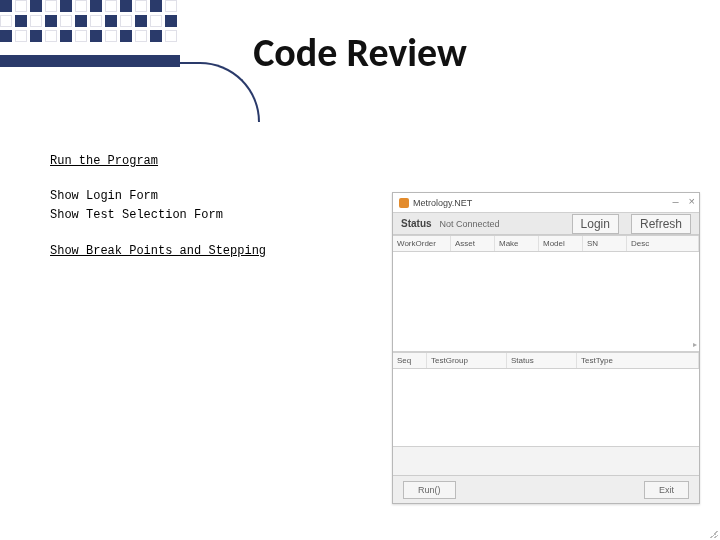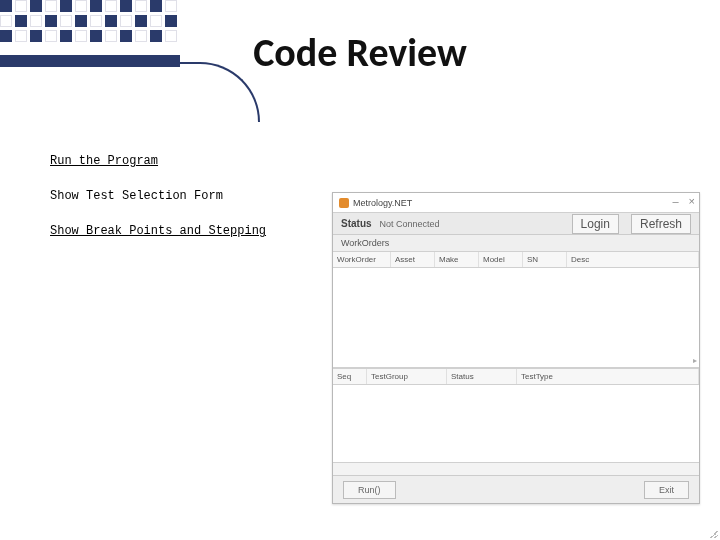--- a/index.html
+++ b/index.html
@@ -32,21 +32,21 @@
     position: absolute; top: 152px; left: 50px; width: 330px;
     font-family: "Courier New", monospace; font-size: 12px; line-height: 1.6;
     color: #000;
   }
   .body-text p { margin-bottom: 16px; text-decoration: underline; }
   .body-text .pair { margin-bottom: 16px; }
   .body-text .pair div { margin-bottom: 0; }
 
   
   .win {
-    position: absolute; top: 192px; right: 20px; width: 368px; height: 312px;
+    position: absolute; top: 192px; right: 20px; width: 308px; height: 312px;
     background: #f3f3f3; border: 1px solid #b8b8b8; font-size: 9px; color: #444;
     box-shadow: 0 1px 2px rgba(0,0,0,.15);
   }
   .win .titlebar {
     height: 20px; background: #fff; border-bottom: 1px solid #d0d0d0;
     display: flex; align-items: center; padding: 0 6px; position: relative;
   }
   .win .titlebar .ico { width: 10px; height: 10px; background: #e38b2c; border-radius: 2px; margin-right: 4px; }
   .win .tb-right { position: absolute; right: 4px; top: 2px; display: flex; gap: 10px; color: #888; font-size: 11px; }
   .win .statusbar {
@@ -139,20 +139,21 @@
     </div>
   <div class="curve2"></div>
   <div class="curve"></div>
 </div>
 
 <h1 class="title">Code Review</h1>
 
 <div class="body-text">
   <p>Run the Program</p>
   <div class="pair">
+    <div>Show Login Form</div>
     <div>Show Test Selection Form</div>
   </div>
   <p>Show Break Points and Stepping</p>
 </div>
 
 <div class="win">
   <div class="titlebar">
     <div class="ico"></div>
     <span>Metrology.NET</span>
     <div class="tb-right">
@@ -162,21 +163,20 @@
   </div>
 
   <div class="statusbar">
     <span class="lbl">Status</span>
     <span class="val">Not Connected</span>
     <button class="btn">Login</button>
     <button class="btn">Refresh</button>
   </div>
 
   <div class="wo">
-    <div class="section-hdr">WorkOrders</div>
     <div class="grid-hdr">
       <div style="width:58px">WorkOrder</div>
       <div style="width:44px">Asset</div>
       <div style="width:44px">Make</div>
       <div style="width:44px">Model</div>
       <div style="width:44px">SN</div>
       <div style="flex:1">Desc</div>
     </div>
     <div class="grid-body">
       <span class="scrollhint">▸</span>

